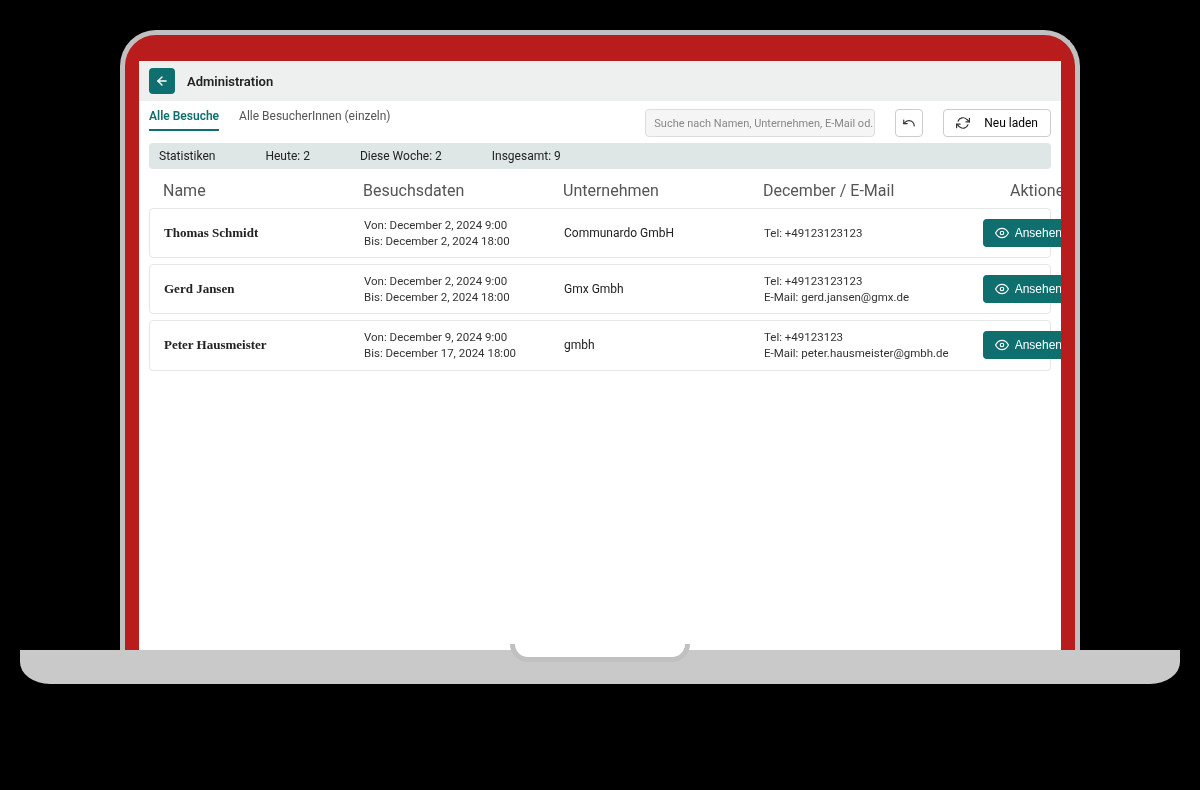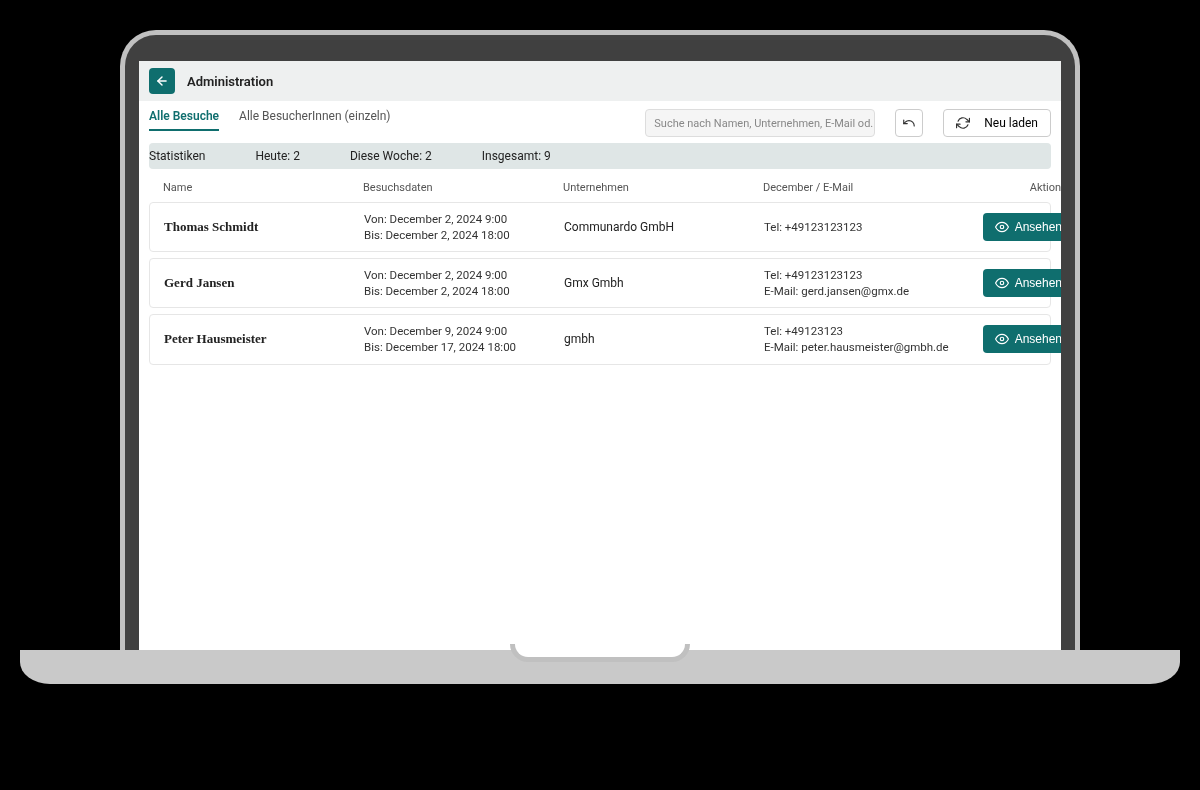--- a/index.html
+++ b/index.html
@@ -13,21 +13,21 @@
   }
   
   .laptop {
     position: absolute;
     left: 50%;
     top: 30px;
     transform: translateX(-50%);
     width: 960px;
   }
   .lid {
-    background: #404040;
+    background: #b91c1c;
     border: 5px solid #c0c0c0;
     border-bottom: none;
     border-radius: 36px 36px 0 0;
     height: 620px;
     overflow: hidden;
     position: relative;
     box-shadow: 0 6px 18px rgba(0,0,0,.35);
   }
   .screen {
     position: absolute;
@@ -138,36 +138,36 @@
     padding: 0 12px;
     font-size: 12px;
     cursor: pointer;
   }
 
   
   .stats {
     margin: 6px 10px 0 10px;
     background: #dfe6e6;
     border-radius: 4px;
-    padding: 6px 0;
+    padding: 6px 10px;
     display: flex;
     gap: 50px;
     font-size: 12px;
     color: #222;
   }
 
   
   .thead, .trow {
     display: grid;
     grid-template-columns: 200px 200px 200px 210px 100px;
     align-items: center;
     padding: 8px 14px;
   }
   .thead {
-    font-size: 11px;
+    font-size: 16px;
     color: #555;
     margin: 4px 10px 0 10px;
   }
   .rows { margin: 0 10px; }
   .trow {
     background: #fff;
     border: 1px solid #e6e6e6;
     border-radius: 4px;
     margin-bottom: 6px;
     font-size: 12px;

